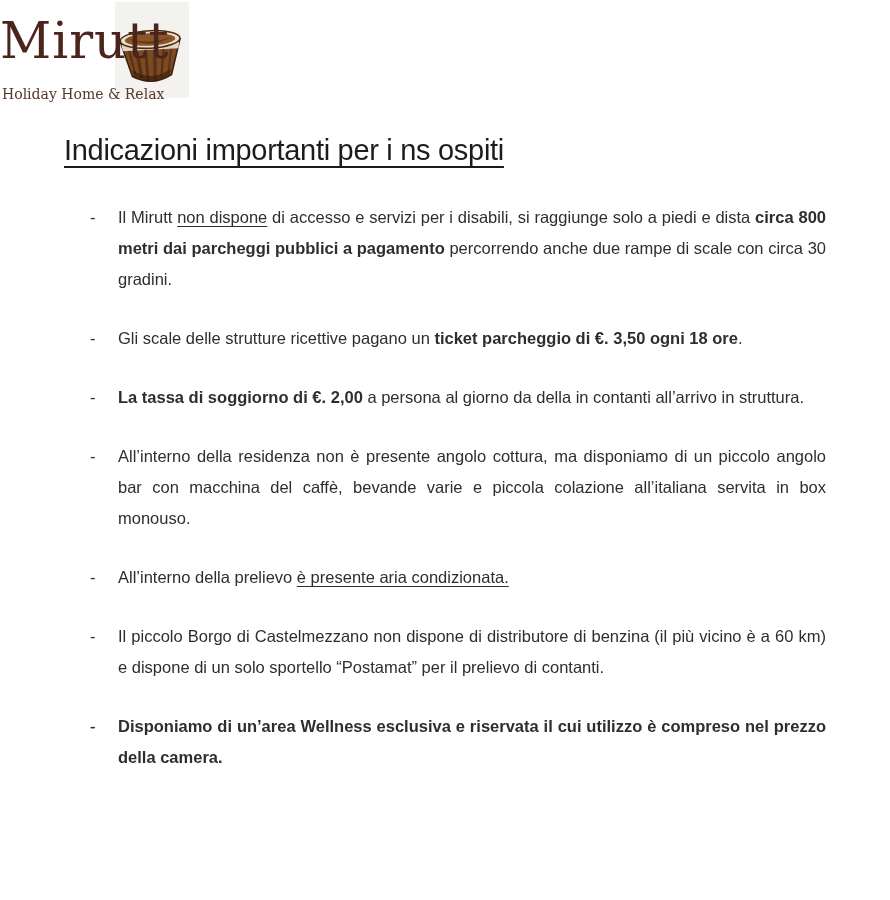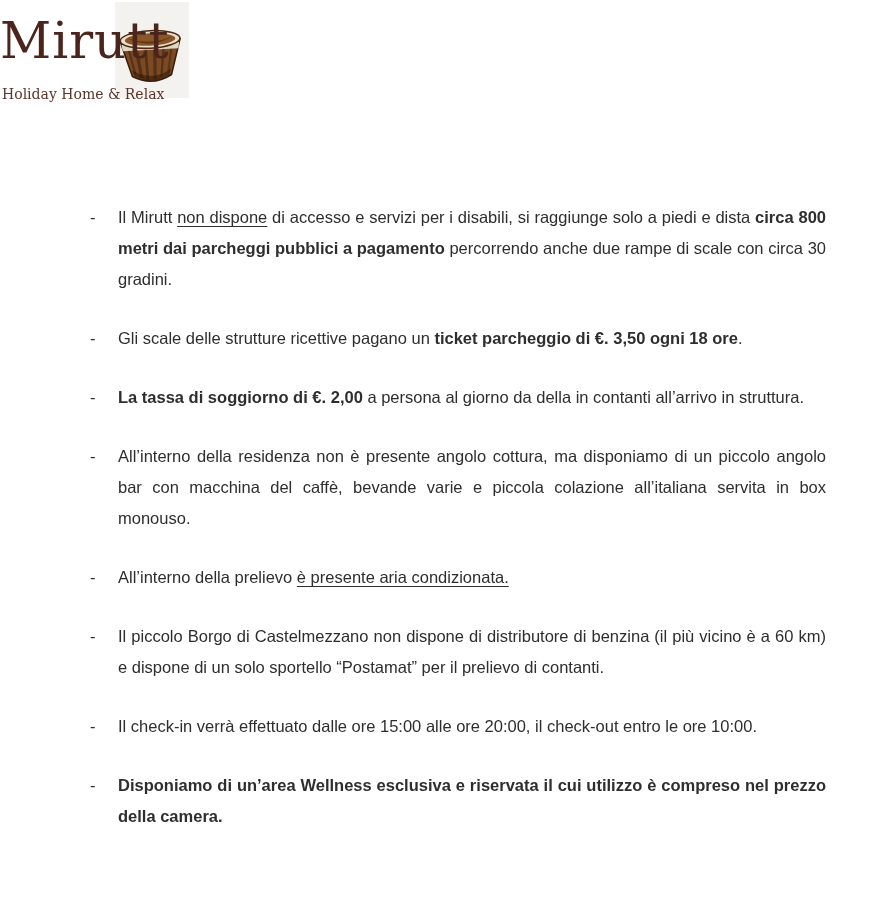--- a/index.html
+++ b/index.html
@@ -96,25 +96,26 @@
           <ellipse cx="32" cy="11" rx="29" ry="8.5" fill="#e9e0cc" stroke="#4a2a12" stroke-width="1.5"></ellipse>
           <ellipse cx="32" cy="11" rx="24.5" ry="6" fill="#8a5527"></ellipse>
           <path d="M10 9 Q32 17 54 9 Q32 21 10 9 Z" fill="#5e3414" opacity="0.85"></path>
         </g>
       </svg>
     </div>
     <div class="brand">Mirutt</div>
     <div class="tagline">Holiday Home &amp; Relax</div>
   </header>
 
+  <h1 class="title">Indicazioni importanti per i ns ospiti</h1>
 
   <div class="bullets">
       <div class="bullet"><span class="dash">-</span><span>Il Mirutt </span><span class="underline">non dispone</span><span> di accesso e servizi per i disabili, si raggiunge solo a piedi e dista </span><span class="bold">circa 800 metri dai parcheggi pubblici a pagamento</span><span> percorrendo anche due rampe di scale con circa 30 gradini.</span></div>
       <div class="bullet"><span class="dash">-</span><span>Gli scale delle strutture ricettive pagano un </span><span class="bold">ticket parcheggio di €. 3,50 ogni 18 ore</span><span>.</span></div>
       <div class="bullet"><span class="dash">-</span><span class="bold">La tassa di soggiorno di €. 2,00</span><span> a persona al giorno da della in contanti all’arrivo in struttura.</span></div>
       <div class="bullet"><span class="dash">-</span><span>All’interno della residenza non è presente angolo cottura, ma disponiamo di un piccolo angolo bar con macchina del caffè, bevande varie e piccola colazione all’italiana servita in box monouso.</span></div>
       <div class="bullet"><span class="dash">-</span><span>All’interno della prelievo </span><span class="underline">è presente aria condizionata.</span></div>
       <div class="bullet"><span class="dash">-</span><span>Il piccolo Borgo di Castelmezzano non dispone di distributore di benzina (il più vicino è a 60 km) e dispone di un solo sportello “Postamat” per il prelievo di contanti.</span></div>
-      <div class="bullet"><span class="dash">-</span><span>Il check-in verrà effettuato dalle ore 15:00 alle ore 20:00, il check-out entro le ore 10:00.</span></div>
+      <div class="bullet"><span class="dash">-</span></div>
       <div class="bullet"><span class="dash">-</span><span class="medium">Disponiamo di un’area Wellness esclusiva e riservata il cui utilizzo è compreso nel prezzo della camera.</span></div>
     </div>
 
 </div>
 
 </body></html>

